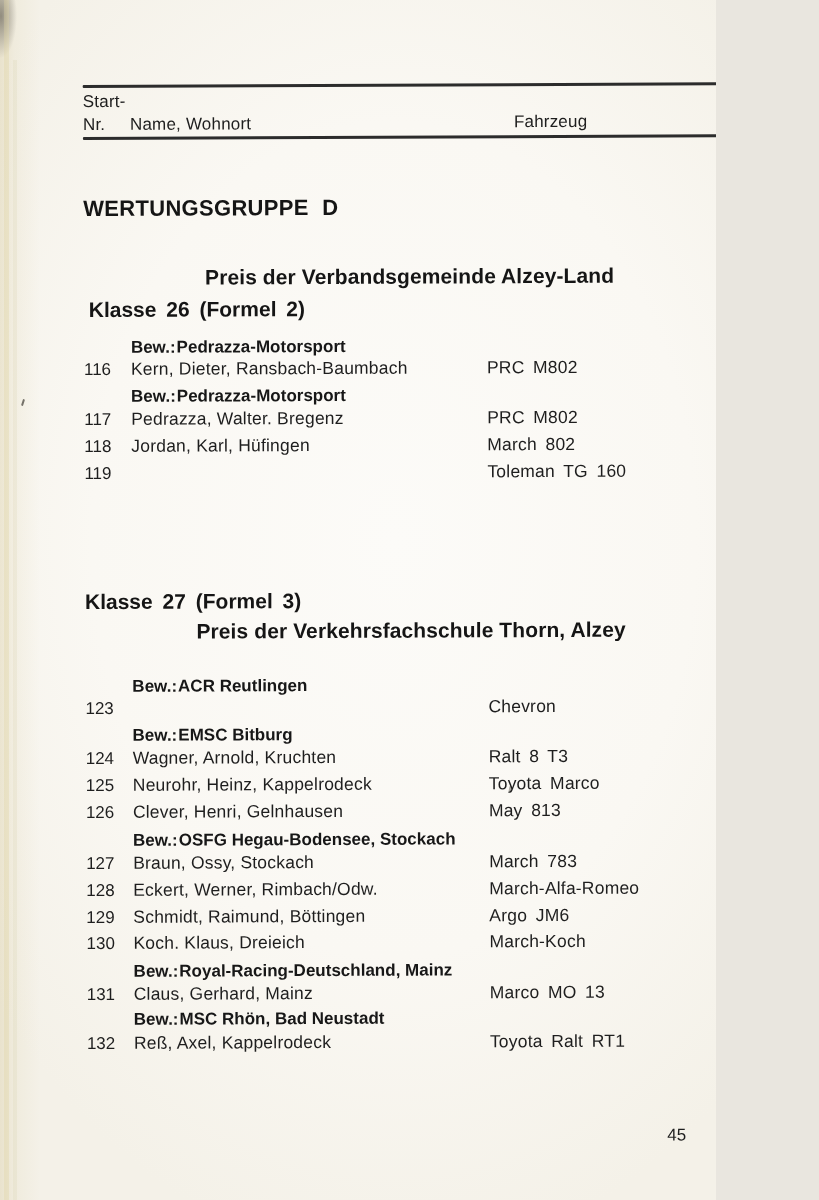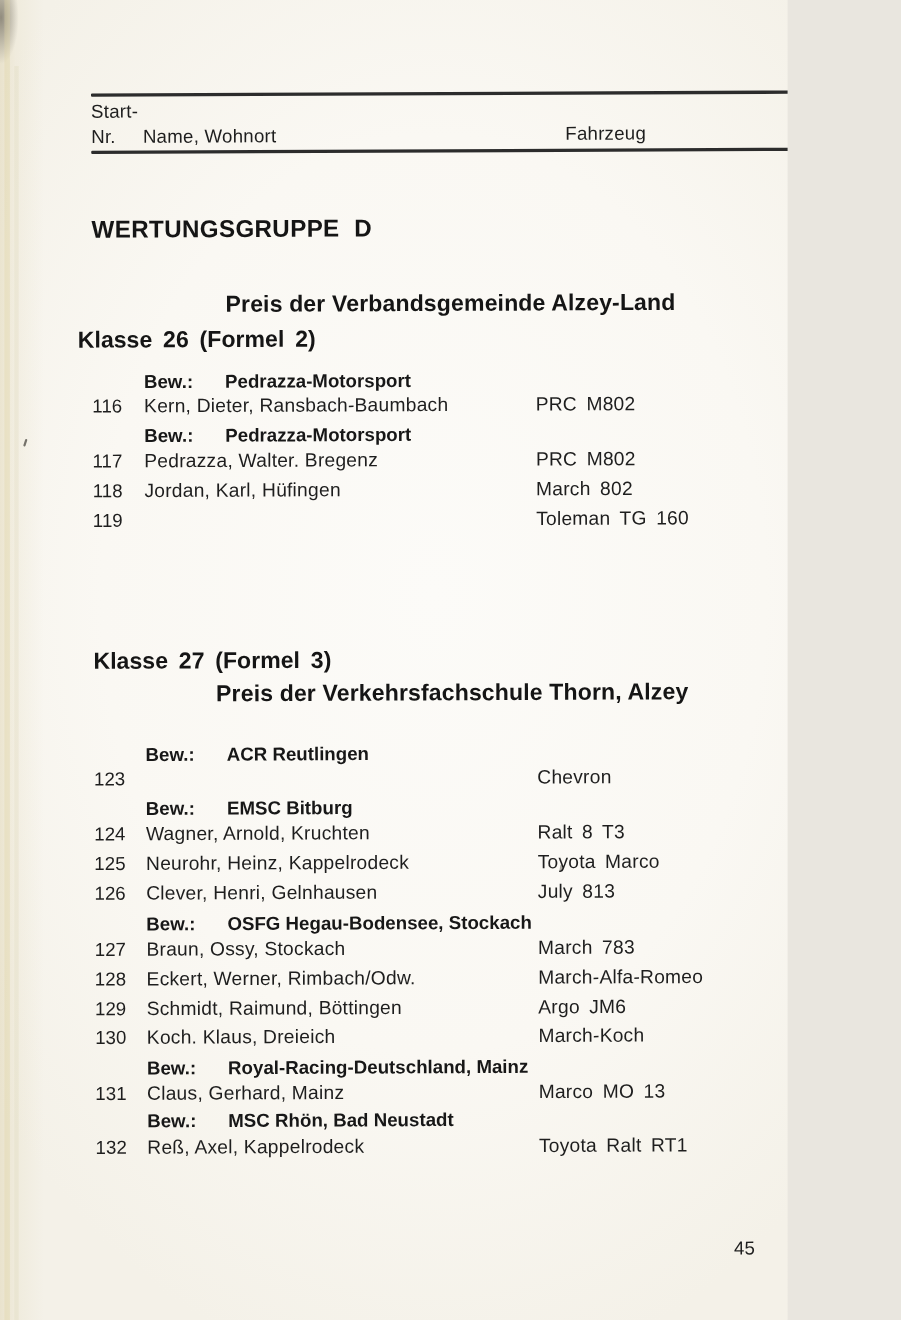--- a/index.html
+++ b/index.html
@@ -15,21 +15,21 @@
   .content { position:absolute; left:0; top:0; width:819px; height:1200px;
              transform:rotate(-0.25deg); transform-origin:90px 610px; }
   .t { position:absolute; white-space:nowrap; }
   .rule { position:absolute; left:85px; width:652px; height:3px; background:#2c2c2c; border-radius:1px; }
   .hdr { font-size:17px; line-height:20px; letter-spacing:0.2px; }
   .h1 { font-size:22px; line-height:24px; font-weight:bold; word-spacing:7px; letter-spacing:0.3px; color:#151515; }
   .prize { font-size:21px; line-height:23px; font-weight:bold; letter-spacing:0.1px; color:#151515;
            left:85px; width:652px; text-align:center; white-space:nowrap; position:absolute; }
   .classt { font-size:21px; line-height:23px; font-weight:bold; word-spacing:4px; color:#151515; }
   .linerow { position:absolute; left:0; width:819px; height:24px; }
-  .teamlbl { font-size:17px; font-weight:bold; color:#171717; margin-right:29px; }
+  .teamlbl { font-size:17px; font-weight:bold; color:#171717; margin-right:1px; }
   .teamname { font-size:17px; font-weight:bold; color:#171717; }
   .nr { position:absolute; left:85px; font-size:17px; line-height:21px; }
   .nm { position:absolute; left:132px; font-size:17.5px; line-height:21px; letter-spacing:0.2px; }
   .vh { position:absolute; left:488px; font-size:17.5px; line-height:21px; word-spacing:3.5px; letter-spacing:0.2px; }
   .teampos { left:132px; }
   .pgnum { font-size:17px; }
   .streak1 { position:absolute; left:4px; top:0; width:5px; height:1200px; background:rgba(224,212,162,0.34); }
   .streak2 { position:absolute; left:13px; top:60px; width:4px; height:1140px; background:rgba(206,201,156,0.16); }
   .speck-a { position:absolute; left:22px; top:399px; width:2px; height:7px; background:#75726a;
              transform:rotate(18deg); border-radius:1px; }
@@ -50,21 +50,21 @@
     <div class="rule" style="top:85px"></div>
     <div class="t hdr" style="left:85px; top:92px">Start-</div>
     <div class="t hdr" style="left:85px; top:115px">Nr.</div>
     <div class="t hdr" style="left:132px; top:115px">Name, Wohnort</div>
     <div class="t hdr" style="left:516px; top:114px">Fahrzeug</div>
     <div class="rule" style="top:137px"></div>
 
     <div class="t h1" style="left:85px; top:197px">WERTUNGSGRUPPE D</div>
 
     <div class="prize" style="top:266px">Preis der Verbandsgemeinde Alzey-Land</div>
-    <div class="t classt" style="left:72px; top:298px">Klasse 26 (Formel 2)</div>
+    <div class="t classt" style="left:90px; top:298px">Klasse 26 (Formel 2)</div>
 
     <div class="linerow" style="top:338px">
       <span class="t teampos"><span class="teamlbl">Bew.:</span><span class="teamname">Pedrazza-Motorsport</span></span>
     </div>
     <div class="linerow" style="top:359px">
       <span class="nr">116</span>
       <span class="nm">Kern, Dieter, Ransbach-Baumbach</span>
       <span class="vh">PRC M802</span>
     </div>
     <div class="linerow" style="top:387px">
@@ -104,21 +104,21 @@
       <span class="vh">Ralt 8 T3</span>
     </div>
     <div class="linerow" style="top:775px">
       <span class="nr">125</span>
       <span class="nm">Neurohr, Heinz, Kappelrodeck</span>
       <span class="vh">Toyota Marco</span>
     </div>
     <div class="linerow" style="top:802px">
       <span class="nr">126</span>
       <span class="nm">Clever, Henri, Gelnhausen</span>
-      <span class="vh">July 813</span>
+      <span class="vh">May 813</span>
     </div>
     <div class="linerow" style="top:831px">
       <span class="t teampos"><span class="teamlbl">Bew.:</span><span class="teamname">OSFG Hegau-Bodensee, Stockach</span></span>
     </div>
     <div class="linerow" style="top:853px">
       <span class="nr">127</span>
       <span class="nm">Braun, Ossy, Stockach</span>
       <span class="vh">March 783</span>
     </div>
     <div class="linerow" style="top:880px">

